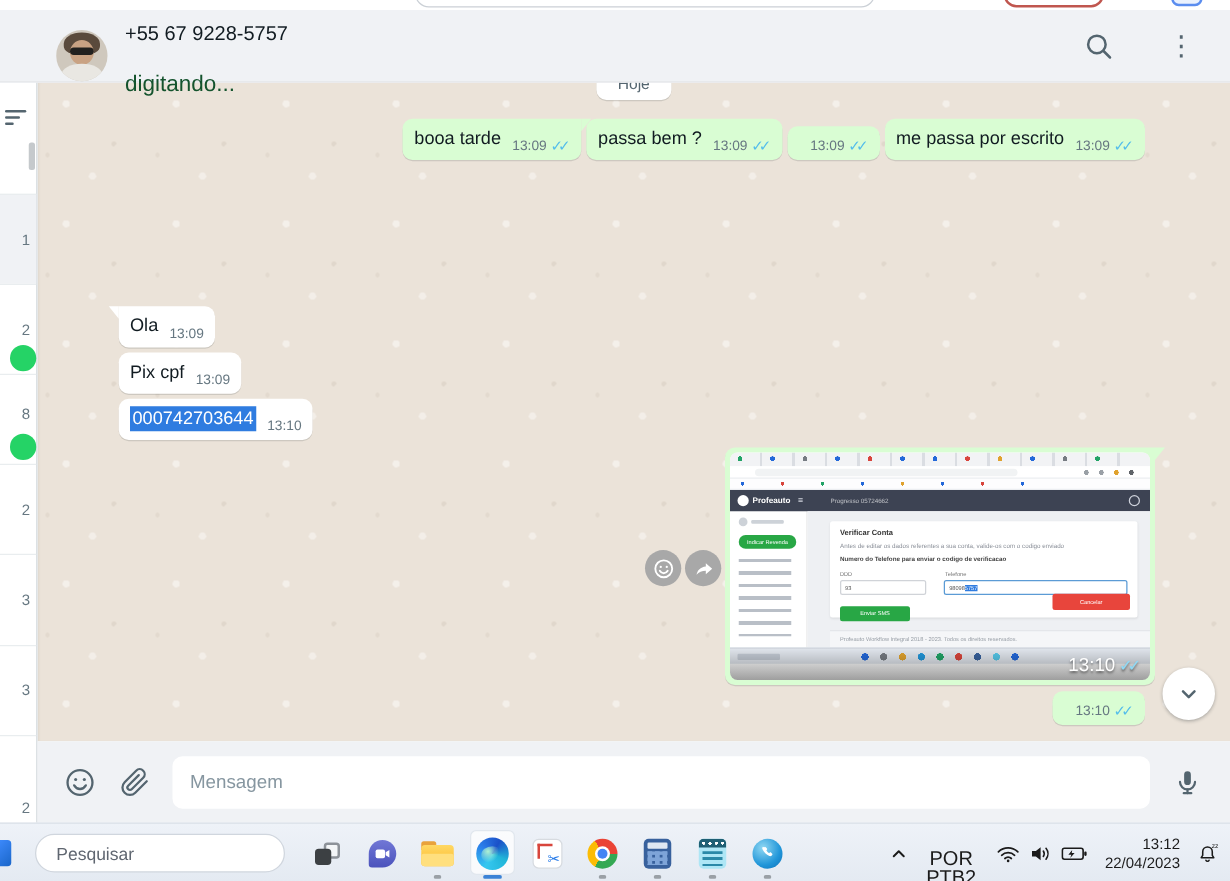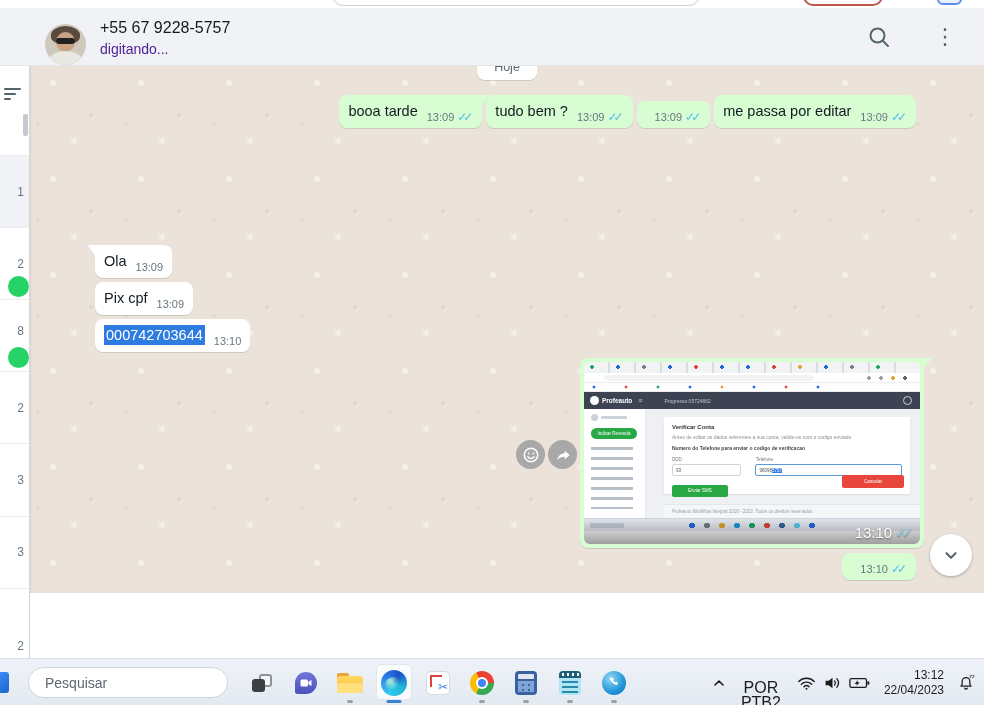--- a/index.html
+++ b/index.html
@@ -14,21 +14,21 @@
 
   
   .wa-header { position:absolute; left:0; top:8px; width:984px; height:58px; background:#f0f2f5; border-bottom:1px solid #e3e6e9; display:flex; align-items:center; z-index:30; }
   .avatar { position:absolute; left:45px; top:16px; width:41px; height:41px; border-radius:50%; background:#cfc8bd; overflow:hidden; }
   .avatar .hair { position:absolute; left:6px; top:2px; width:29px; height:18px; border-radius:50% 50% 40% 40%; background:#5a4a3c; }
   .avatar .face { position:absolute; left:11px; top:8px; width:19px; height:20px; border-radius:50%; background:#c9a283; }
   .avatar .glasses { position:absolute; left:11px; top:14px; width:19px; height:6px; border-radius:3px; background:#22201e; }
   .avatar .shirt { position:absolute; left:4px; top:27px; width:33px; height:18px; border-radius:50% 50% 0 0; background:#e9e7e2; }
   .hd-texts { position:absolute; left:100px; top:11px; }
   .hd-name { font-size:16px; color:#111b21; }
-  .hd-status { font-size:14px; color:#4c1d95; margin-top:4px; }
+  .hd-status { font-size:18px; color:#14532d; margin-top:20px; }
   .hd-icons { position:absolute; right:20px; top:0; height:58px; display:flex; align-items:center; gap:28px; }
   .icon-btn { width:38px; height:38px; display:flex; align-items:center; justify-content:center; border-radius:50%; cursor:pointer; }
   .menu-dots { font-size:22px; color:#54656f; line-height:1; }
 
   
   .leftstrip { position:absolute; left:0; top:66px; width:30px; height:592px; background:#fff; border-right:1px solid #d1d7db; z-index:20; }
   .filter-ic { position:absolute; left:4px; top:22px; }
   .filter-ic div { height:2px; background:#54656f; border-radius:1px; margin-bottom:3px; }
   .f1{width:17px;} .f2{width:12px;} .f3{width:7px;}
   .mini-scroll { position:absolute; right:1px; top:48px; width:5px; height:22px; background:#c5c9cc; border-radius:2px; }
@@ -252,34 +252,34 @@
 
     <div class="grp-out">
       <div class="msg out tail-out">
         <span class="t">booa tarde</span>
         <span class="meta">
             <span>13:09</span>
             <span class="checks">✓✓</span>
           </span>
       </div>
       <div class="msg out">
-        <span class="t">tudo bem ?</span>
+        <span class="t">passa bem ?</span>
         <span class="meta">
             <span>13:09</span>
             <span class="checks">✓✓</span>
           </span>
       </div>
       <div class="msg out">
         <span class="meta">
             <span>13:09</span>
             <span class="checks">✓✓</span>
           </span>
       </div>
       <div class="msg out">
-        <span class="t">me passa por editar</span>
+        <span class="t">me passa por escrito</span>
         <span class="meta">
             <span>13:09</span>
             <span class="checks">✓✓</span>
           </span>
       </div>
     </div>
 
     <div class="grp-in">
       <div class="msg in tail-in">
         <span class="t">Ola</span>
@@ -381,20 +381,44 @@
         </span>
     </div>
 
     <div class="fab">
       <svg width="22" height="22" viewBox="0 0 24 24">
           <polyline points="7,10 12,15 17,10" fill="none" stroke="#54656f" stroke-width="2.2" stroke-linecap="round" stroke-linejoin="round"></polyline>
         </svg>
     </div>
   </div>
 
+  <div class="composer">
+    <div class="icon-btn" style="width:28px;height:28px">
+      <svg width="26" height="26" viewBox="0 0 24 24">
+          <circle cx="12" cy="12" r="9.2" fill="none" stroke="#54656f" stroke-width="1.7"></circle>
+          <circle cx="8.8" cy="9.8" r="1.15" fill="#54656f"></circle>
+          <circle cx="15.2" cy="9.8" r="1.15" fill="#54656f"></circle>
+          <path d="M7.7 14.1c1 1.7 2.6 2.7 4.3 2.7s3.3-1 4.3-2.7" fill="none" stroke="#54656f" stroke-width="1.7" stroke-linecap="round"></path>
+        </svg>
+    </div>
+    <div class="icon-btn" style="width:28px;height:28px">
+      <svg width="24" height="24" viewBox="0 0 24 24">
+          <path d="M21.4 11.05l-9.19 9.19a6 6 0 0 1-8.49-8.49l9.19-9.19a4 4 0 0 1 5.66 5.66l-9.2 9.19a2 2 0 0 1-2.83-2.83l8.49-8.48" fill="none" stroke="#54656f" stroke-width="1.8" stroke-linecap="round" stroke-linejoin="round"></path>
+        </svg>
+    </div>
+    <input class="comp-input" placeholder="Mensagem" style="">
+    <div class="icon-btn" style="width:28px;height:28px">
+      <svg width="24" height="24" viewBox="0 0 24 24">
+          <rect x="9.3" y="3" width="5.4" height="11" rx="2.7" fill="#54656f"></rect>
+          <path d="M6 11.5a6 6 0 0 0 12 0" fill="none" stroke="#54656f" stroke-width="1.8" stroke-linecap="round"></path>
+          <line x1="12" y1="17.5" x2="12" y2="20.5" stroke="#54656f" stroke-width="1.8" stroke-linecap="round"></line>
+          <line x1="9" y1="20.5" x2="15" y2="20.5" stroke="#54656f" stroke-width="1.8" stroke-linecap="round"></line>
+        </svg>
+    </div>
+  </div>
 
   <div class="taskbar">
     <div class="win-frag"></div>
     <div class="tb-search">
       <svg width="26" height="26" viewBox="0 0 24 24" style="margin:0 4px 0 8px">
           <circle cx="10.5" cy="10.5" r="6.2" fill="none" stroke="#3c4043" stroke-width="1.8"></circle>
           <line x1="15.2" y1="15.2" x2="19.5" y2="19.5" stroke="#3c4043" stroke-width="1.8" stroke-linecap="round"></line>
         </svg>
       <input placeholder="Pesquisar" style="">
     </div>

